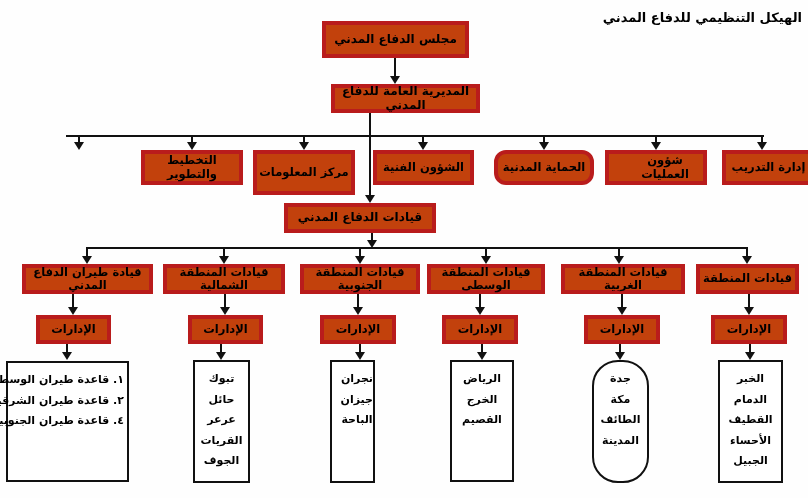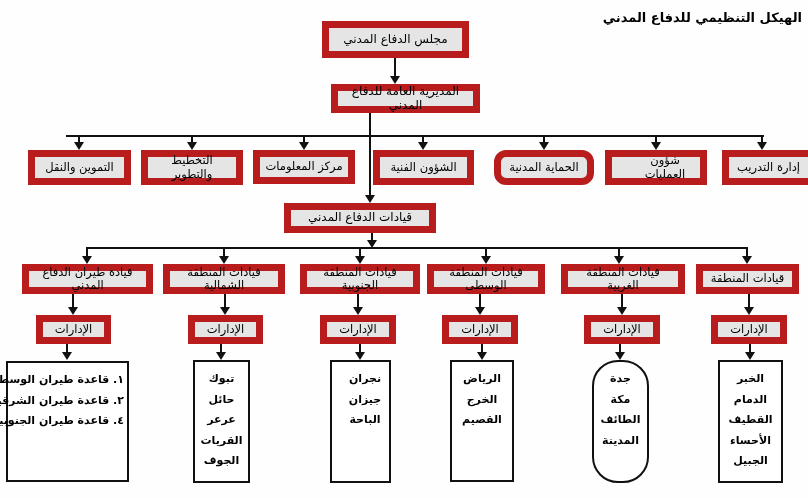--- a/index.html
+++ b/index.html
@@ -5,23 +5,23 @@
   html,body{margin:0;padding:0;background:#fff;}
   #stage{
     position:relative; width:808px; height:498px; background:#fefefe;
     font-family:"DejaVu Sans", sans-serif; overflow:hidden;
   }
   .title{
     position:absolute; right:6px; top:10px; font-size:13px; font-weight:bold;
     direction:rtl; color:#000; white-space:nowrap;
   }
   .box{
-    position:absolute; box-sizing:border-box; border:7px solid #b91c1c; background:#e5e5e5;
+    position:absolute; box-sizing:border-box; border:4px solid #b91c1c; background:#c2410c;
     display:flex; align-items:center; justify-content:center;
-    font-size:11.5px; font-weight:normal; color:#000; text-align:center;
+    font-size:11.5px; font-weight:bold; color:#000; text-align:center;
     direction:rtl; line-height:1.15; padding:1px 2px;
   }
   .list-box{
     position:absolute; box-sizing:border-box; border:2px solid #111; background:#fff;
     direction:rtl; color:#000; font-weight:bold; font-size:11px;
     padding-top:7px; text-align:center;
   }
   .list-box.right{ text-align:right; padding-right:3px; }
   .unit{ line-height:20.5px; white-space:nowrap; }
   .vline{ position:absolute; width:2px; background:#111; }
@@ -63,23 +63,22 @@
   <div class="arr" style="left:299px;top:142px;"></div>
   <div class="vline" style="left:191px;top:135px;height:8px;"></div>
   <div class="arr" style="left:187px;top:142px;"></div>
   <div class="vline" style="left:78px;top:135px;height:8px;"></div>
   <div class="arr" style="left:74px;top:142px;"></div>
 
   <div class="box" style="left:722px;top:150px;width:93px;height:35px;">إدارة التدريب</div>
   <div class="box" style="left:605px;top:150px;width:102px;height:35px;padding-left:20px;">شؤون العمليات</div>
   <div class="box" style="left:494px;top:150px;width:100px;height:35px;border-radius:12px;">الحماية المدنية</div>
   <div class="box" style="left:373px;top:150px;width:101px;height:35px;">الشؤون الفنية</div>
-  <div class="box" style="left:253px;top:150px;width:102px;height:34px;">مركز المعلومات</div>
+  <div class="box" style="left:253px;top:150px;width:102px;height:45px;">مركز المعلومات</div>
   <div class="box" style="left:141px;top:150px;width:102px;height:35px;">التخطيط والتطوير</div>
-  <div class="box" style="left:28px;top:150px;width:103px;height:35px;">التموين والنقل</div>
 
   <div class="box" style="left:284px;top:203px;width:152px;height:30px;font-size:12px;">قيادات الدفاع المدني</div>
 
   <div class="vline" style="left:371px;top:233px;height:8px;"></div>
   <div class="arr" style="left:367px;top:240px;"></div>
   <div class="hline" style="left:87px;top:247px;width:661px;"></div>
 
   <div class="vline" style="left:746px;top:247px;height:10px;"></div>
   <div class="arr" style="left:742px;top:256px;"></div>
   <div class="vline" style="left:618px;top:247px;height:10px;"></div>
@@ -144,21 +143,21 @@
     <div class="unit">جدة</div>
     <div class="unit">مكة</div>
     <div class="unit">الطائف</div>
     <div class="unit">المدينة</div>
   </div>
   <div class="list-box" style="left:450px;top:360px;width:64px;height:122px;">
     <div class="unit">الرياض</div>
     <div class="unit">الخرج</div>
     <div class="unit">القصيم</div>
   </div>
-  <div class="list-box" style="left:330px;top:360px;width:61px;height:123px;padding-left:9px;">
+  <div class="list-box" style="left:330px;top:360px;width:45px;height:123px;padding-left:9px;">
     <div class="unit">نجران</div>
     <div class="unit">جيزان</div>
     <div class="unit">الباحة</div>
   </div>
   <div class="list-box" style="left:193px;top:360px;width:57px;height:123px;">
     <div class="unit">تبوك</div>
     <div class="unit">حائل</div>
     <div class="unit">عرعر</div>
     <div class="unit">القريات</div>
     <div class="unit">الجوف</div>

